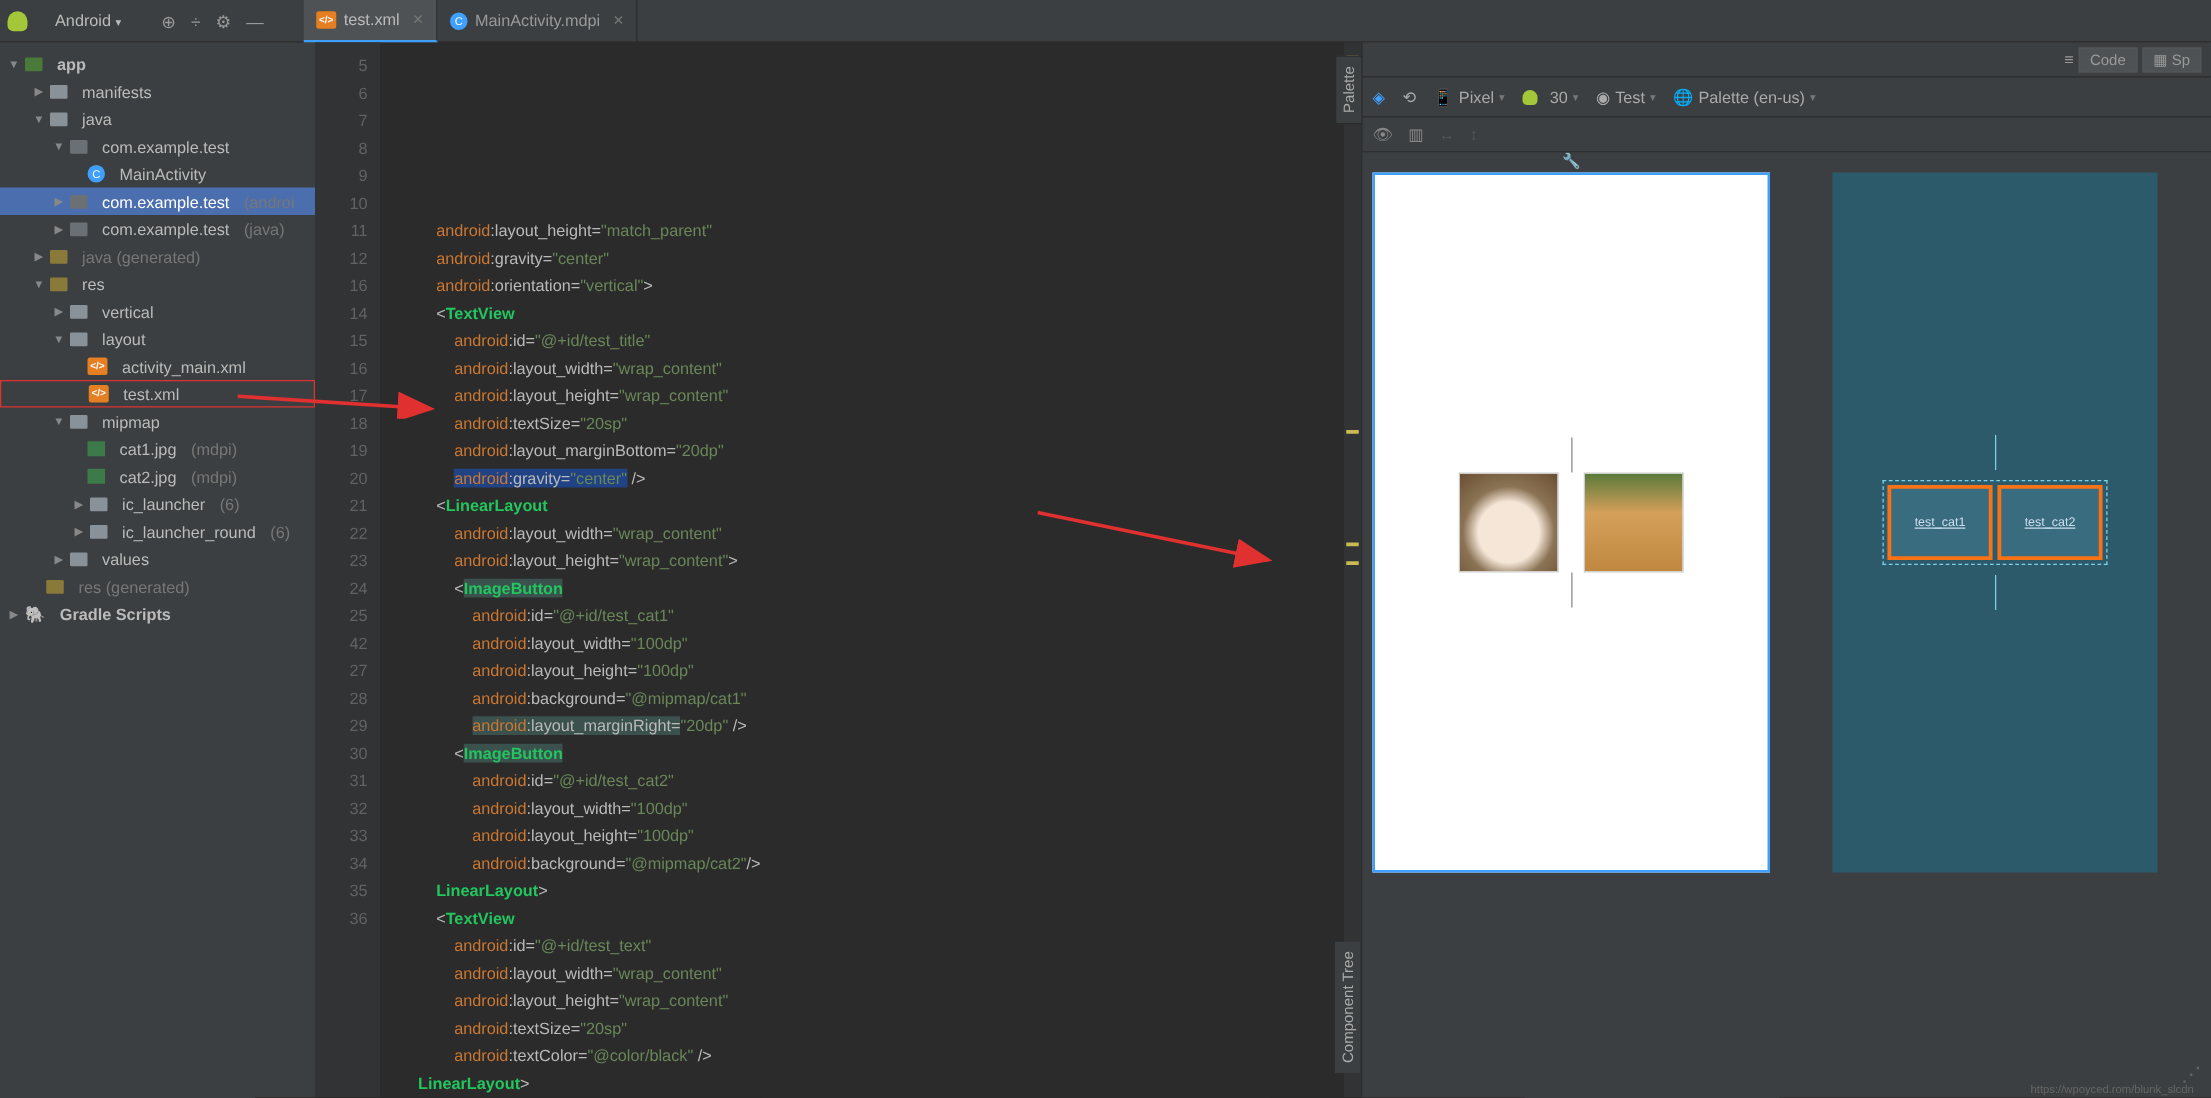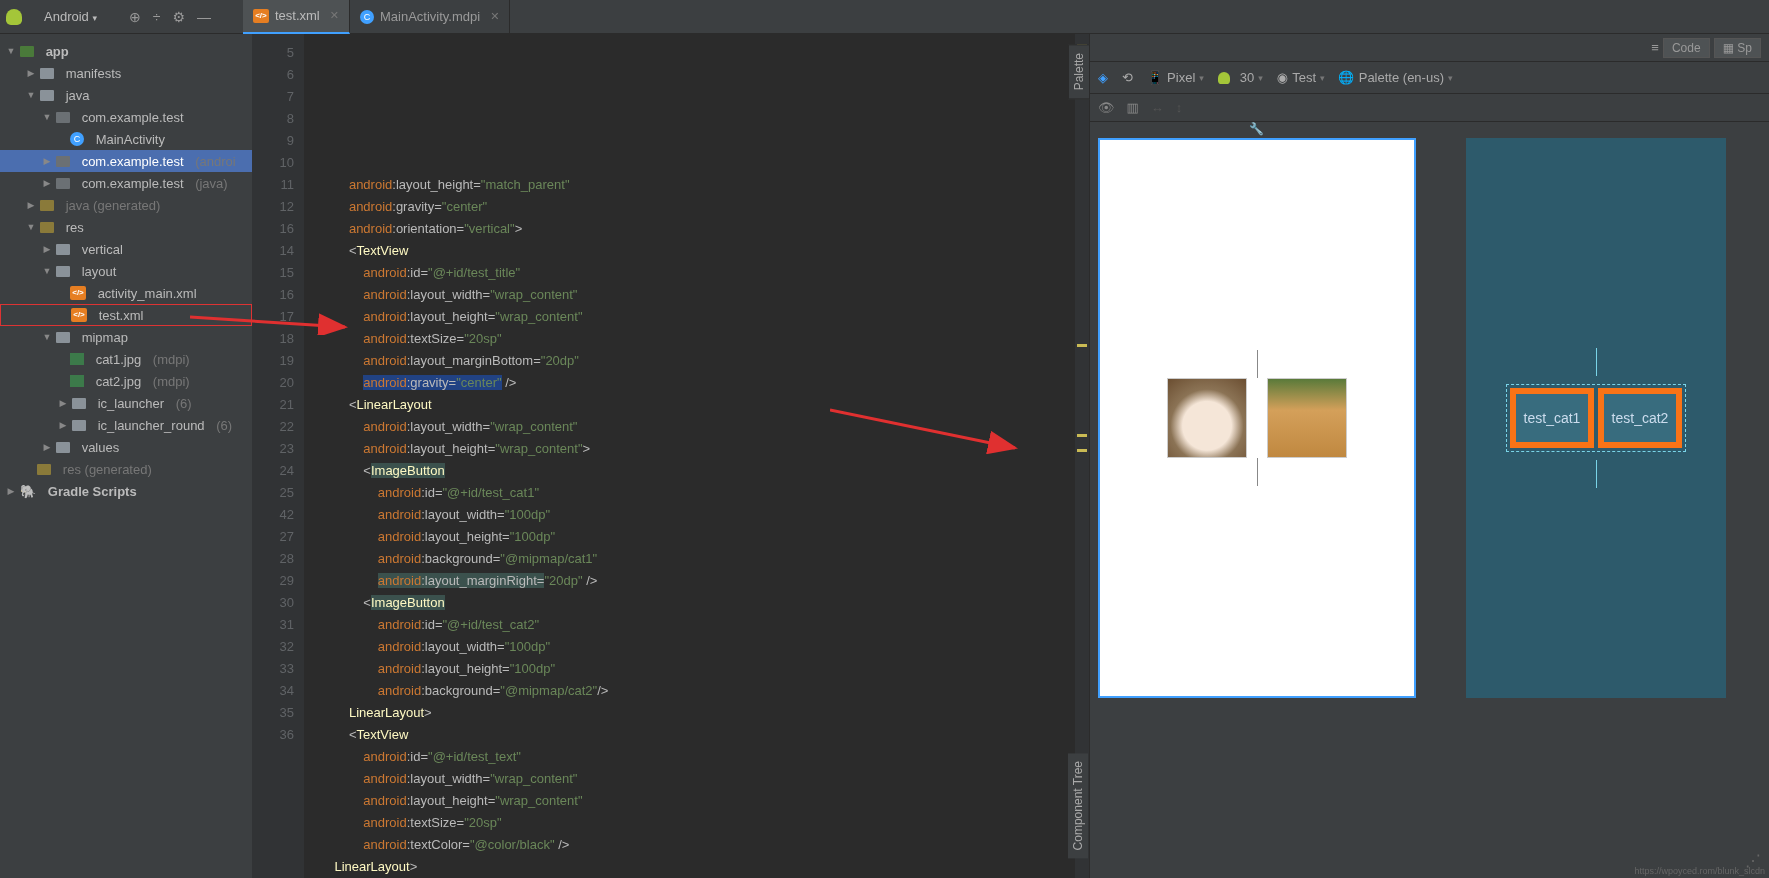--- a/index.html
+++ b/index.html
@@ -28,21 +28,21 @@
 .folder-icon.mod { background:#4a7a3a; }
 .folder-icon.pkg { background:#6b7074; }
 .dim { color:#777; }
 
 .editor { flex:1; display:flex; background:#2b2b2b; position:relative; }
 .gutter { width:52px; background:#313335; text-align:right; padding-right:10px; color:#606366; font-family:Consolas,monospace; font-size:13px; line-height:22px; padding-top:8px; }
 .code { flex:1; font-family:Consolas,monospace; font-size:13px; line-height:22px; padding-top:8px; padding-left:16px; white-space:pre; overflow:hidden; position:relative; }
 .ns { color:#cc7832; }
 .attr { color:#bababa; }
 .val { color:#6a8759; }
-.tag { color:#fef9c3; font-weight:normal; }
+.tag { color:#22c55e; font-weight:bold; }
 .hl { background:#3b514d; }
 .sel-text { background:#214283; color:#a9b7c6; }
 .stripes { width:14px; background:#313335; position:relative; }
 .stripe { position:absolute; right:2px; width:10px; height:3px; }
 
 .right { width:680px; background:#3c3f41; display:flex; flex-direction:column; border-left:1px solid #2b2b2b; }
 .right-top { height:28px; display:flex; justify-content:flex-end; align-items:center; gap:4px; padding-right:8px; color:#999; border-bottom:1px solid #2b2b2b; }
 .right-top .btn { padding:2px 8px; background:#4e5254; border:1px solid #555; font-size:12px; }
 .design-toolbar { height:32px; display:flex; align-items:center; gap:14px; padding-left:8px; color:#aaa; border-bottom:1px solid #2b2b2b; }
 .design-toolbar .dd { display:flex; align-items:center; gap:4px; cursor:pointer; font-size:13px; }
@@ -52,25 +52,25 @@
 .palette-tab { position:absolute; left:-22px; top:10px; writing-mode:vertical-rl; transform:rotate(180deg); color:#aaa; font-size:12px; padding:8px 3px; background:#3c3f41; border:1px solid #2b2b2b; }
 .comptree-tab { writing-mode:vertical-rl; transform:rotate(180deg); color:#aaa; font-size:12px; padding:8px 3px; background:#3c3f41; }
 .phone { width:318px; height:560px; background:#fff; border:2px solid #40a0ff; position:relative; }
 .wrench { position:absolute; top:-18px; left:50%; transform:translateX(-50%); color:#888; font-size:12px; }
 .phone-inner { position:absolute; top:50%; left:50%; transform:translate(-50%,-50%); display:flex; gap:20px; }
 .cat { width:80px; height:80px; border:1px solid #ccc; }
 .cat1 { background:radial-gradient(circle at 50% 60%, #f5e6d8 40%, #8b7355 60%, #6b4e31 100%); }
 .cat2 { background:linear-gradient(#5a7a3a 0%, #d4a05a 40%, #c08840 100%); }
 .guide-v, .guide-h { position:absolute; background:#888; }
 .blueprint { width:260px; height:560px; background:#2d5a6b; position:relative; overflow:hidden; }
-.bp-box { position:absolute; border:6px solid #f97316; background:rgba(122,212,232,0.15); color:#cde; font-size:14px; display:flex; align-items:center; justify-content:center; }
+.bp-box { position:absolute; border:3px solid #f97316; background:rgba(122,212,232,0.15); color:#cde; font-size:10px; display:flex; align-items:center; justify-content:center;text-decoration:underline; }
 .resize-grip { position:absolute; right:8px; bottom:8px; color:#666; font-size:16px; }
 
 .arrow { position:absolute; pointer-events:none; z-index:50; }
-.watermark { position:absolute; right:4px; bottom:2px; font-size:9px; color:#666; z-index:60; }
+.watermark { position:absolute; right:14px; bottom:2px; font-size:9px; color:#666; z-index:60; }
 </style>
 </head>
 <body>
 
 <div class="topbar">
   <span class="android-icon"></span>
   <span class="sel"><span>Android</span> <span style="font-size:9px">▾</span></span>
   <div class="icons">
     <span>⊕</span>
     <span>÷</span>

